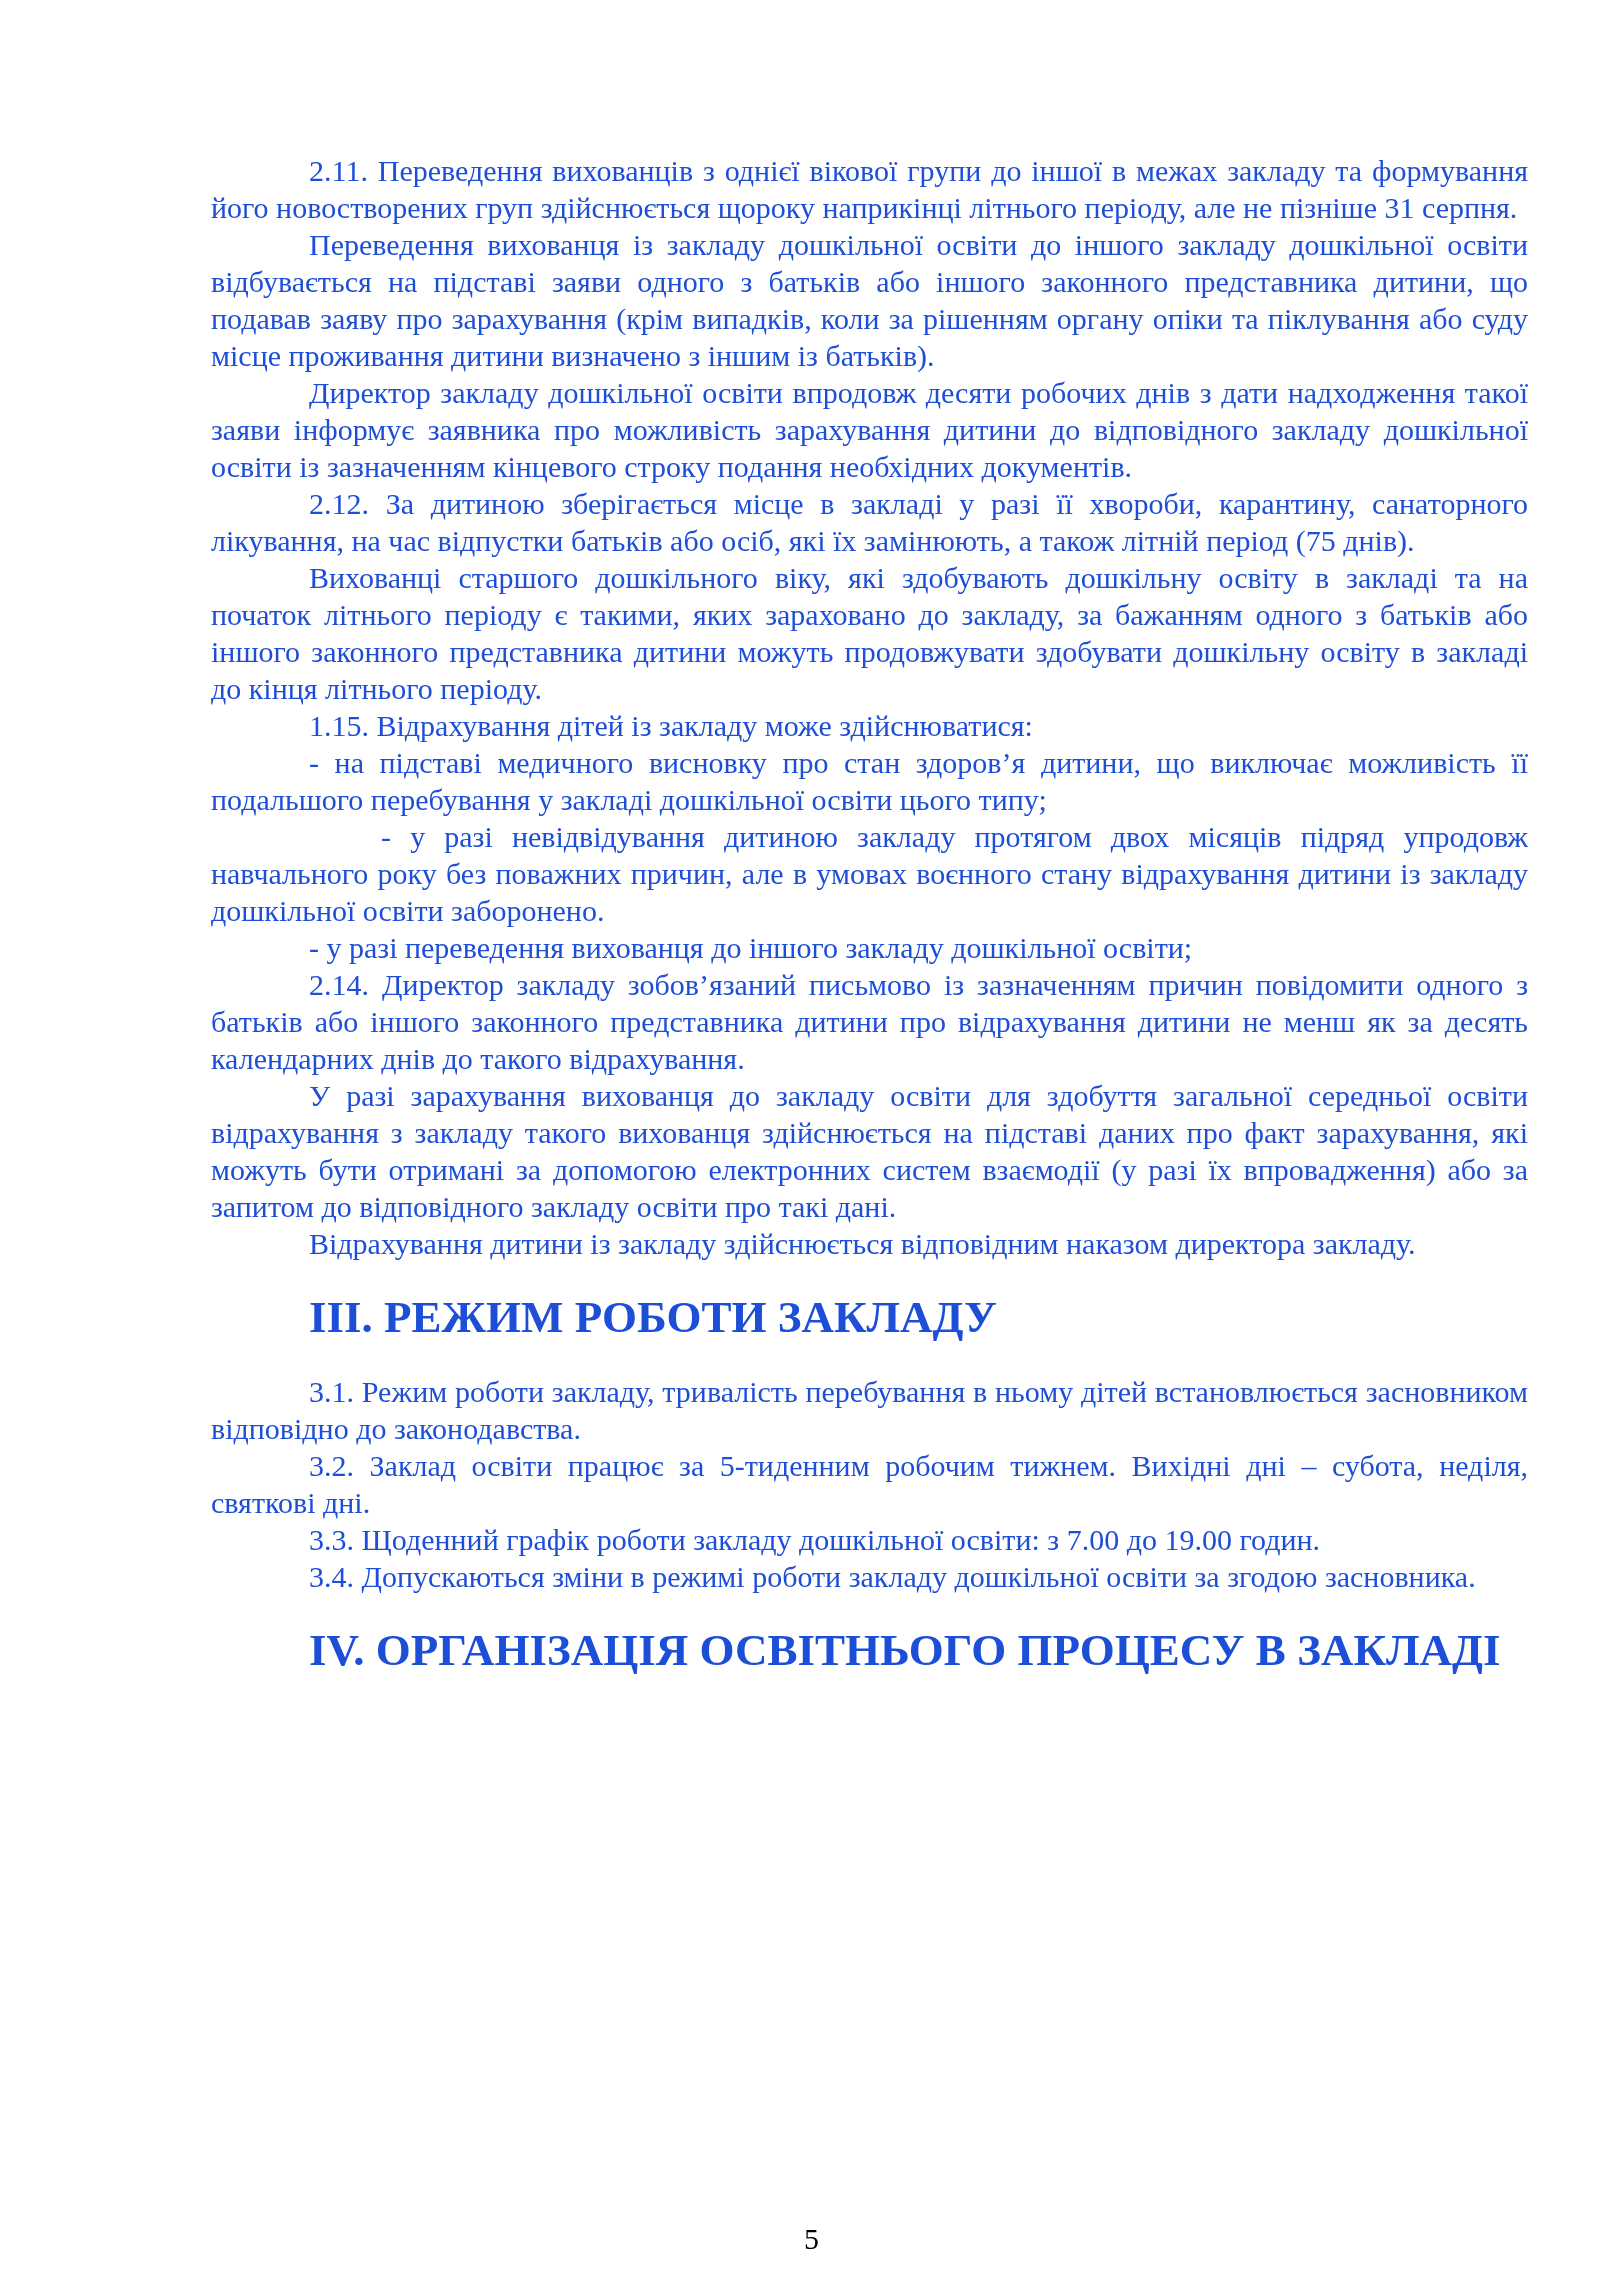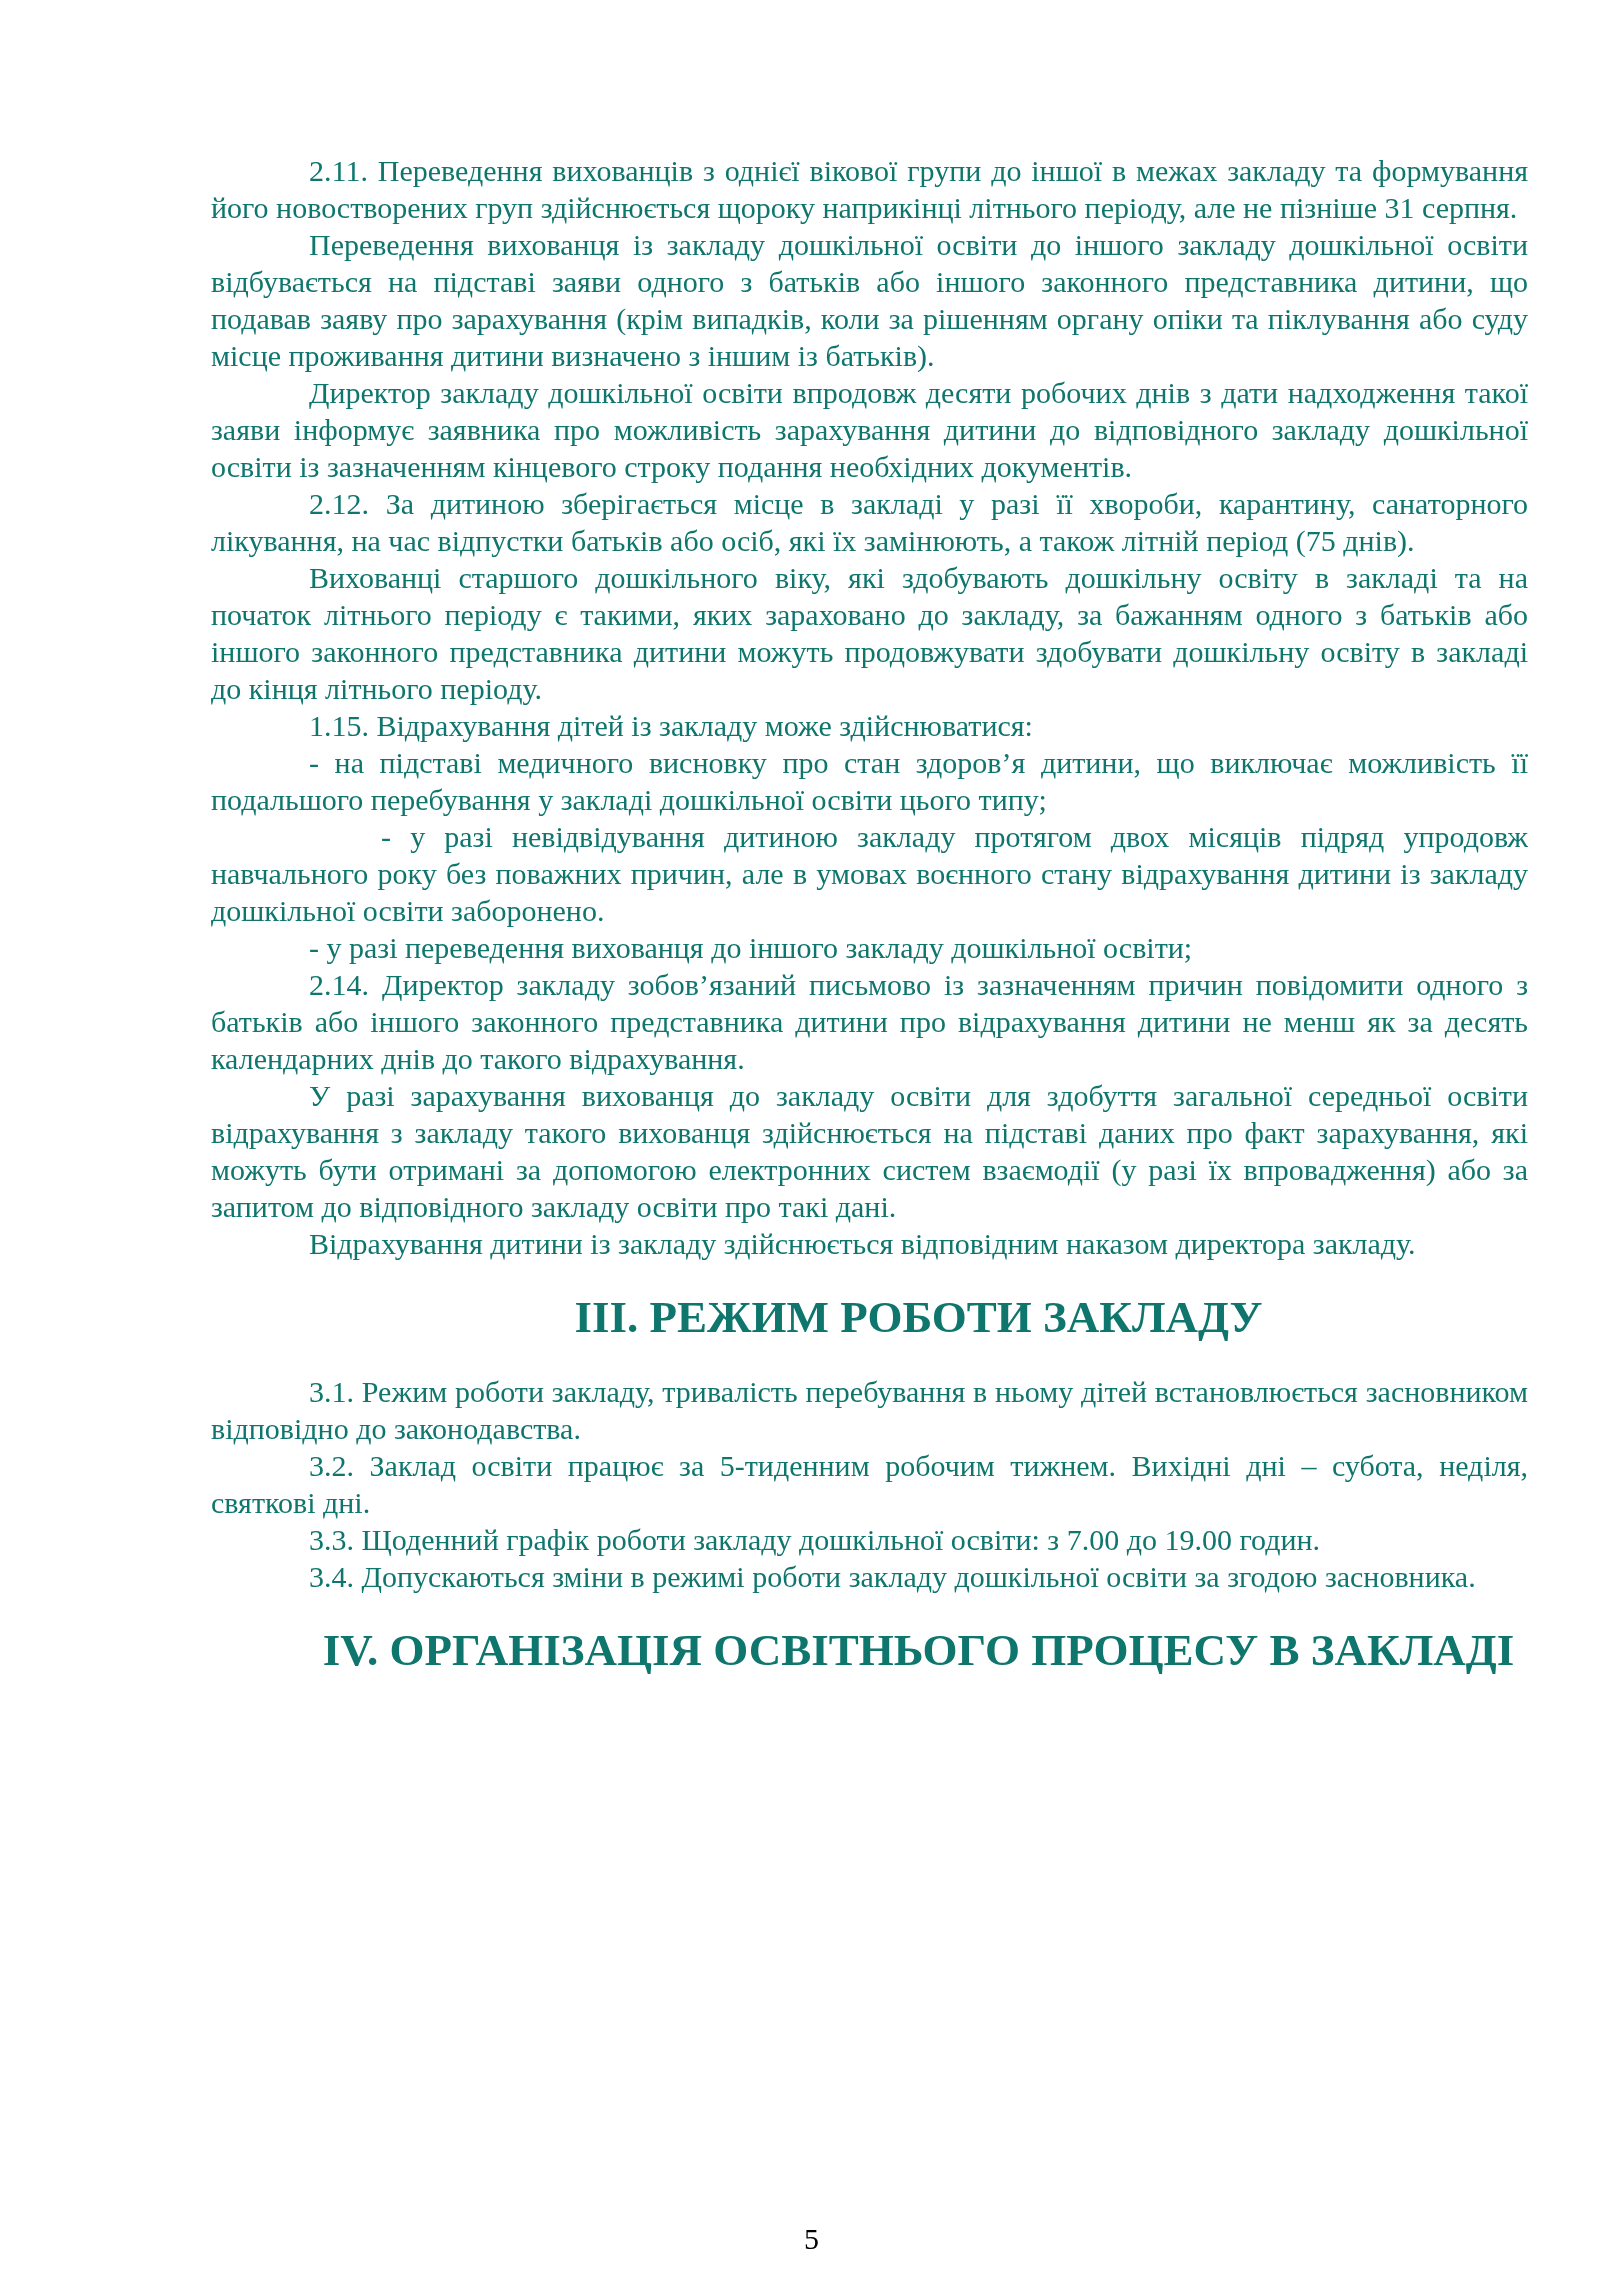--- a/index.html
+++ b/index.html
@@ -1,25 +1,25 @@
 <!DOCTYPE html>
 <html style="font-size:10.5px"><head>
   <meta charset="utf-8">
   <style>
     html, body { margin: 0; padding: 0; background: #ffffff; }
     body { width: 1623px; height: 2295px; position: relative; overflow: hidden; }
     .page {
       position: absolute; left: 211px; top: 152px; width: 1317px;
       font-family: "Liberation Serif", "DejaVu Serif", serif;
-      font-size: 30px; line-height: 37px; color: #0f766e;
+      font-size: 30px; line-height: 37px; color: #1d4ed8;
     }
     .p { margin: 0; text-align: justify; text-indent: 98px; }
     .p.deep { text-indent: 170px; }
     .heading {
-      margin: 0; text-align: center; font-weight: bold; text-indent: 0;
+      margin: 0; text-align: left; font-weight: bold; text-indent: 0;
     }
     .h3 { margin-top: 37px; margin-bottom: 37px; padding-left: 98px; }
     .h4 { margin-top: 37px; margin-bottom: 37px; padding-left: 98px; }
     .pagenum {
       position: absolute; left: 0; width: 1623px; top: 2222px; text-align: center;
       font-family: "Liberation Serif", "DejaVu Serif", serif; font-size: 30px; color: #000;
     }
   </style>
 </head>
 <body>

